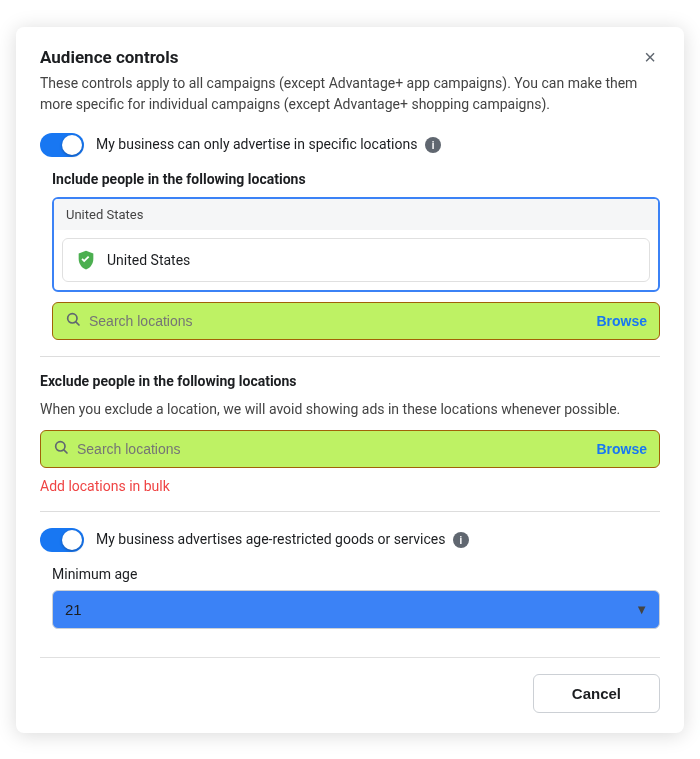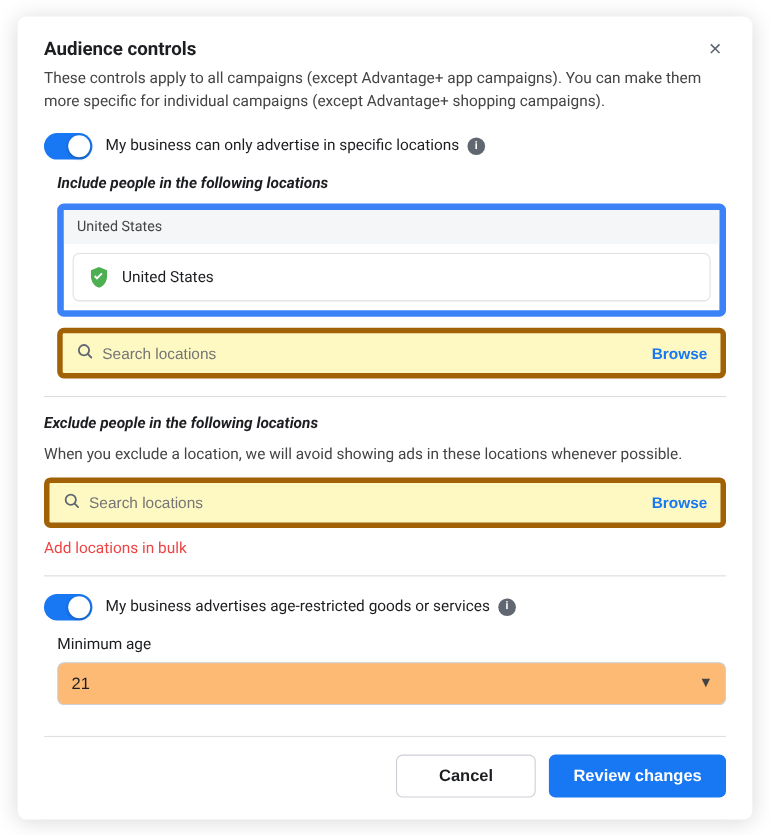--- a/index.html
+++ b/index.html
@@ -99,24 +99,23 @@
       font-weight: 700;
       cursor: pointer;
       vertical-align: middle;
       margin-left: 4px;
     }
     .section-label {
       font-size: 14px;
       font-weight: 700;
       color: #1c1e21;
       margin-bottom: 10px;
-      font-style: italic;
     }
     .location-box {
-      border: 6px solid #3b82f6;
+      border: 2px solid #3b82f6;
       border-radius: 6px;
       overflow: hidden;
       margin-bottom: 10px;
     }
     .location-box-header {
       background: #f5f6f7;
       padding: 8px 12px;
       font-size: 13px;
       color: #444;
       font-weight: 400;
@@ -136,24 +135,24 @@
       height: 22px;
       flex-shrink: 0;
     }
     .location-name {
       font-size: 14px;
       color: #1c1e21;
     }
     .search-row {
       display: flex;
       align-items: center;
-      border: 5px solid #a16207;
+      border: 1px solid #a16207;
       border-radius: 6px;
       padding: 8px 12px;
-      background: #fef9c3;
+      background: #bef264;
       gap: 8px;
       margin-bottom: 8px;
     }
     .search-icon {
       color: #606770;
       font-size: 15px;
       flex-shrink: 0;
     }
     .search-input {
       flex: 1;
@@ -197,21 +196,21 @@
       display: inline-block;
       width: 100%;
     }
     .age-select {
       width: 100%;
       padding: 10px 36px 10px 12px;
       border: 1px solid #ccd0d5;
       border-radius: 6px;
       font-size: 15px;
       color: #1c1e21;
-      background: #fdba74;
+      background: #3b82f6;
       appearance: none;
       -webkit-appearance: none;
       cursor: pointer;
       outline: none;
     }
     .age-select-arrow {
       position: absolute;
       right: 12px;
       top: 50%;
       transform: translateY(-50%);
@@ -348,15 +347,14 @@
         <option value="21" selected="">21</option>
         <option value="25">25</option>
       </select>
       <span class="age-select-arrow">▼</span>
     </div>
   </div>
 
   
   <div class="footer">
     <button class="cancel-btn">Cancel</button>
-    <button class="review-btn">Review changes</button>
   </div>
 </div>
 
 </body></html>

